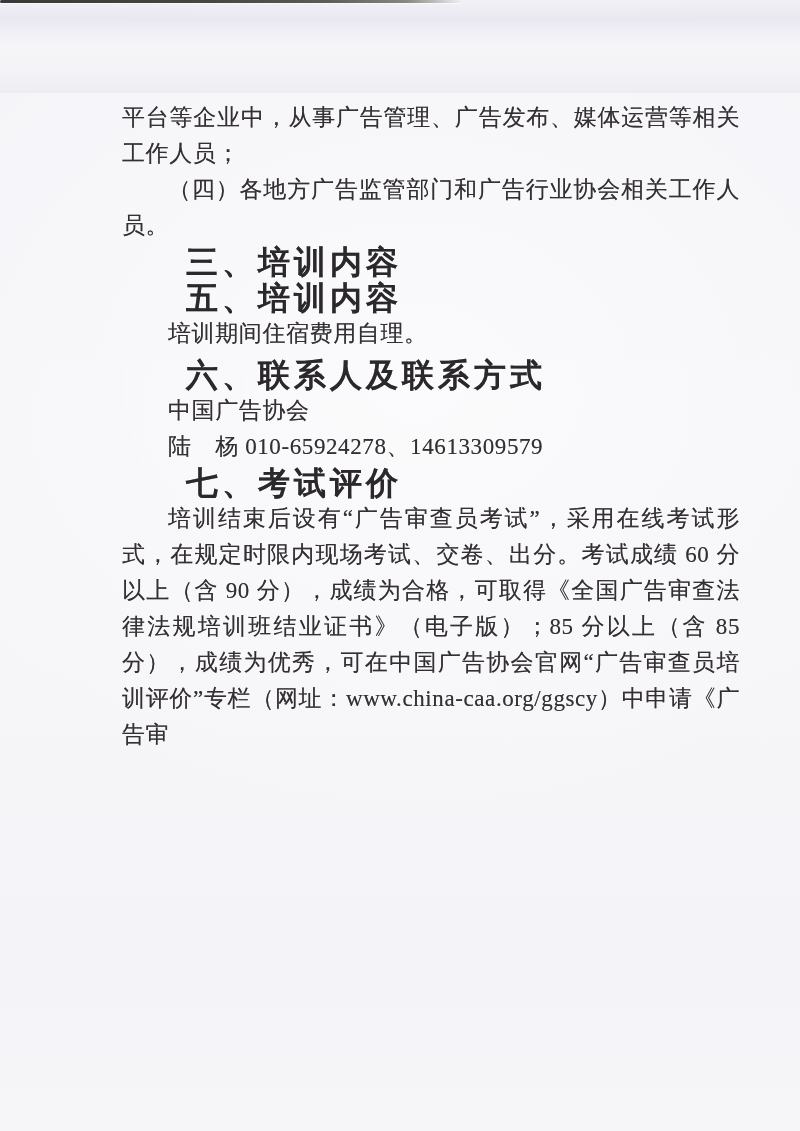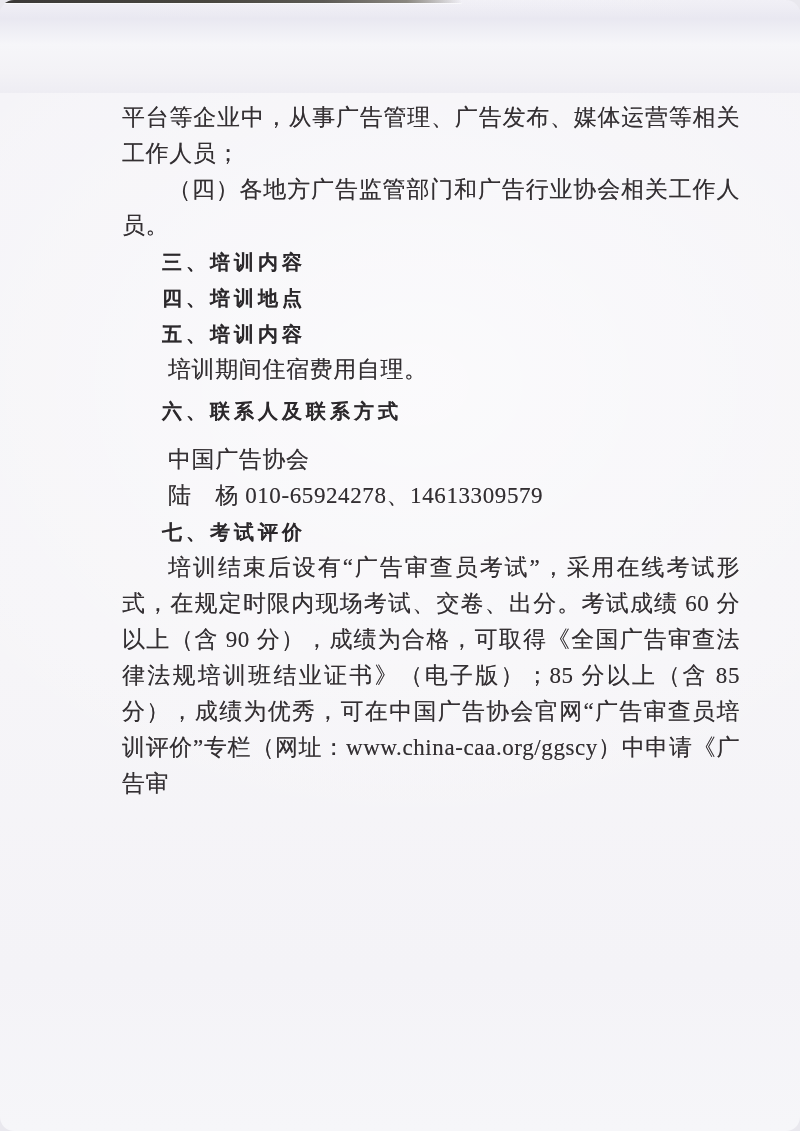--- a/index.html
+++ b/index.html
@@ -10,50 +10,49 @@
   }
   .page {
     position: relative;
     width: 800px;
     height: 1131px;
     overflow: hidden;
     background:
       radial-gradient(ellipse 820px 640px at 52% 34%, rgba(255,255,255,0.55), rgba(255,255,255,0) 72%),
       linear-gradient(180deg, #f1f0f6 0%, #f5f4f8 7%, #f6f5f8 58%, #f4f3f7 86%, #f6f6f9 100%);
     color: #332f32;
-    border-radius: 14px;
   }
   .content {
     position: absolute;
     left: 122px;
     top: 100px;
     width: 618px;
   }
   .content p {
     margin: 0;
     font-size: 23px;
     line-height: 36px;
     letter-spacing: 0.6px;
     text-align: justify;
     color: #332f32;
     text-shadow: 0 0 0.6px rgba(60,56,60,0.55);
   }
   .content p.indent { text-indent: 2em; }
   .content h2 {
     margin: 0;
-    font-size: 20px;
+    font-size: 32px;
     line-height: 36px;
     letter-spacing: 4px;
     text-indent: 2em;
     font-weight: 700;
     font-family: "Liberation Sans", "DejaVu Sans", sans-serif;
     color: #2b282b;
     text-shadow: 0 0 0.5px rgba(43,40,43,0.5);
   }
-  .content h2.gap-contact { margin-top: 5px; margin-bottom: 13px; }
+  .content h2.gap-contact { margin-top: 5px; }
   .content h2.gap-exam { }
 
   
   .scan-band {
     position: absolute;
     left: 0; top: 1038;
     width: 800px; height: 93px;
     background: linear-gradient(180deg,
       rgba(233,232,241,0) 0%,
       #e9e8f1 20%,
@@ -78,21 +77,20 @@
 <div class="page">
   <div class="content">
 
     <p class="body">平台等企业中，从事广告管理、广告发布、媒体运营等相关工作人员；</p>
 
     <p class="indent">（四）各地方广告监管部门和广告行业协会相关工作人员。</p>
 
     <h2>三、培训内容</h2>
 
 
-    <h2>四、培训地点</h2>
 
 
     <h2>五、培训内容</h2>
 
 
     <p class="indent">培训期间住宿费用自理。</p>
 
     <h2 class="gap-contact">六、联系人及联系方式</h2>
 
     <p class="indent">中国广告协会</p>

